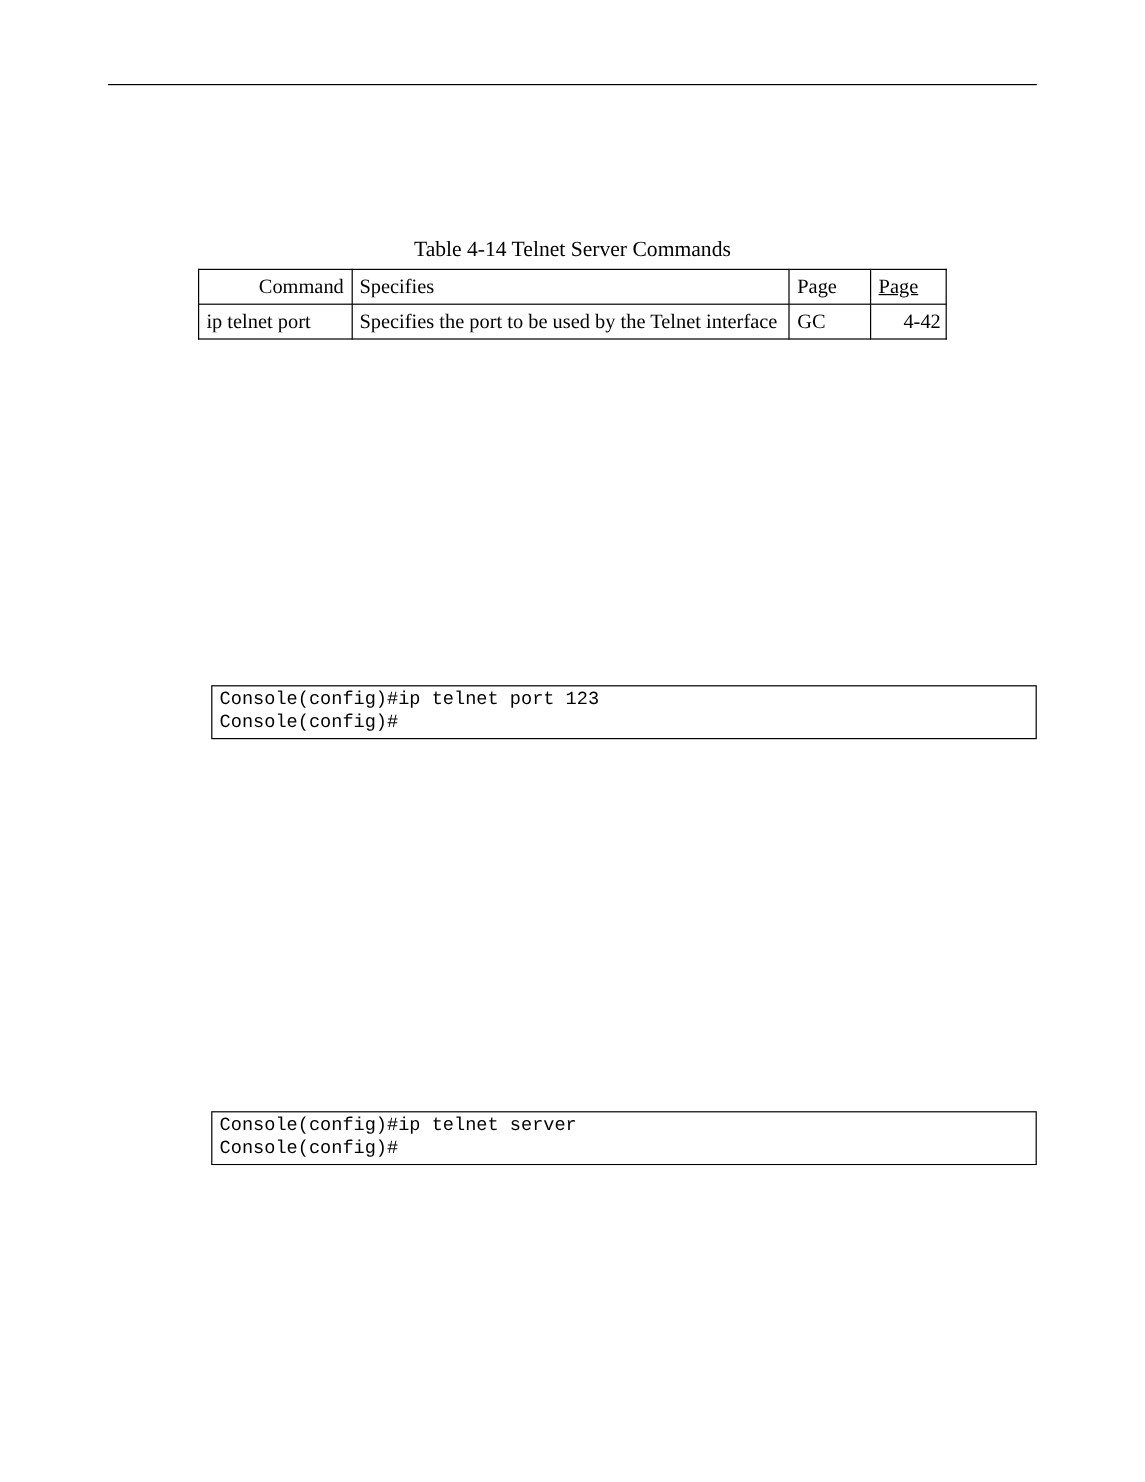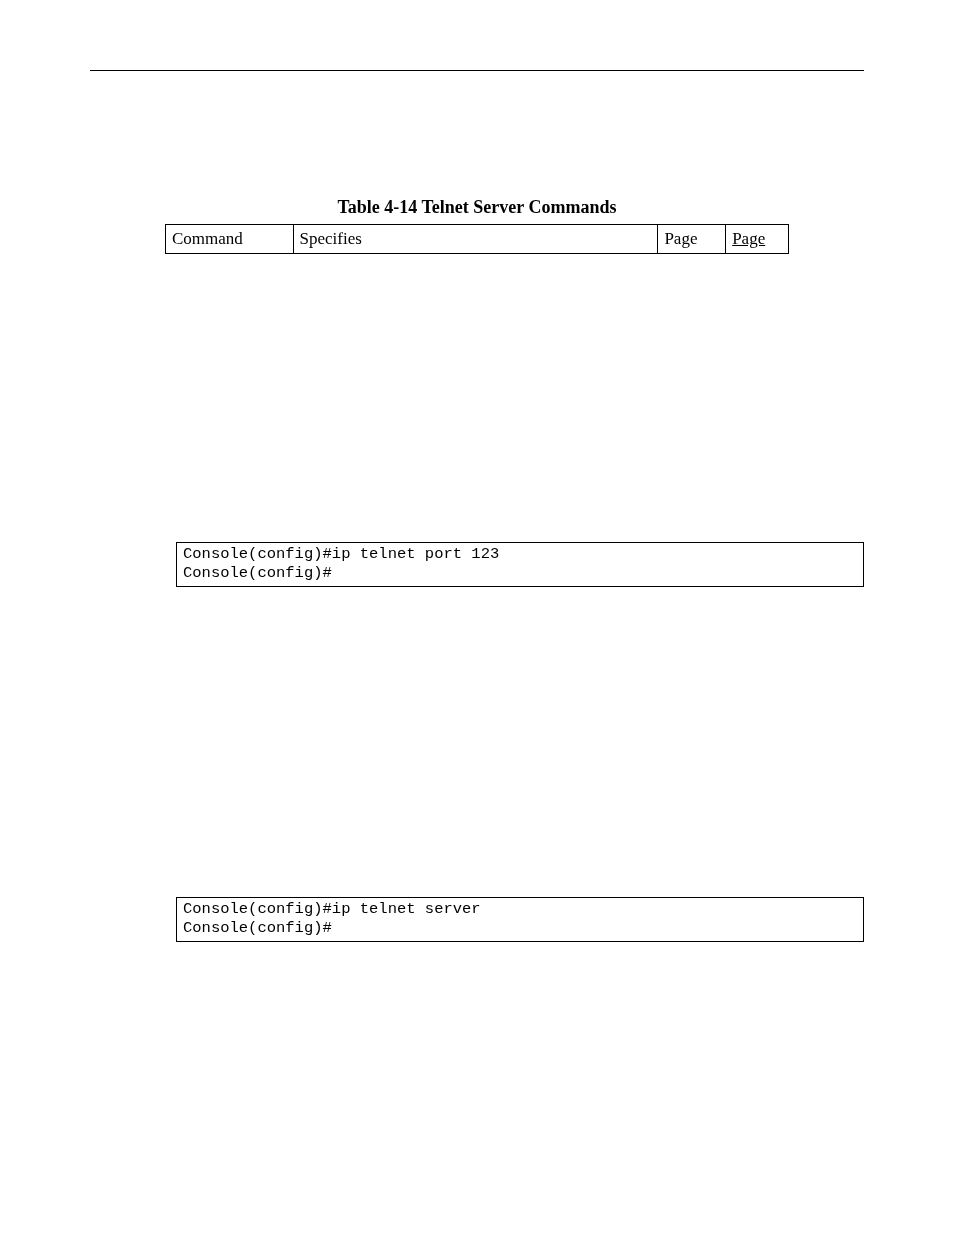--- a/index.html
+++ b/index.html
@@ -15,21 +15,21 @@
     width: 954px;
     padding: 0 90px 0 90px;
   }
   .top-rule {
     border: none;
     border-top: 1.5px solid #000;
     margin: 70px 0 0 0;
   }
   .caption {
     text-align: center;
-    font-weight: bold;
+    font-weight: normal;
     font-size: 18px;
     margin-top: 126px;
     margin-bottom: 6px;
   }
   .tbl-wrap {
     display: flex;
     justify-content: center;
   }
   table.cmd {
     border-collapse: collapse;
@@ -39,21 +39,21 @@
   table.cmd th, table.cmd td {
     border: 1px solid #000;
     padding: 4px 6px;
     vertical-align: top;
     text-align: left;
     font-weight: normal;
   }
   table.cmd th {
     font-weight: normal;
   }
-  table.cmd th.h-command { width: 115px; }
+  table.cmd th.h-command { width: 115px; text-align: right; }
   table.cmd th.h-function { width: 355px; }
   table.cmd th.h-mode    { width: 55px; text-align: left; }
   table.cmd th.h-page    { width: 50px; text-align: left; text-decoration: underline; }
   table.cmd td.col-mode  { text-align: left; }
   table.cmd td.col-page  { text-align: right; padding-right: 4px; }
   .codebox {
     border: 1px solid #000;
     font-family: "Courier New", Courier, monospace;
     font-size: 15.5px;
     line-height: 1.25;
@@ -77,20 +77,26 @@
     <table class="cmd">
       <thead>
         <tr>
           <th class="h-command">Command</th>
           <th class="h-function">Specifies</th>
           <th class="h-mode">Page</th>
           <th class="h-page">Page</th>
         </tr>
       </thead>
       <tbody>
+        <tr>
+          <td>ip telnet port</td>
+          <td>Specifies the port to be used by the Telnet interface</td>
+          <td class="col-mode">GC</td>
+          <td class="col-page">4-42</td>
+        </tr>
       </tbody>
     </table>
   </div>
 
   <div class="gap1"></div>
 
   <div class="codebox">Console(config)#ip telnet port 123
 Console(config)#</div>
 
   <div class="gap2"></div>

